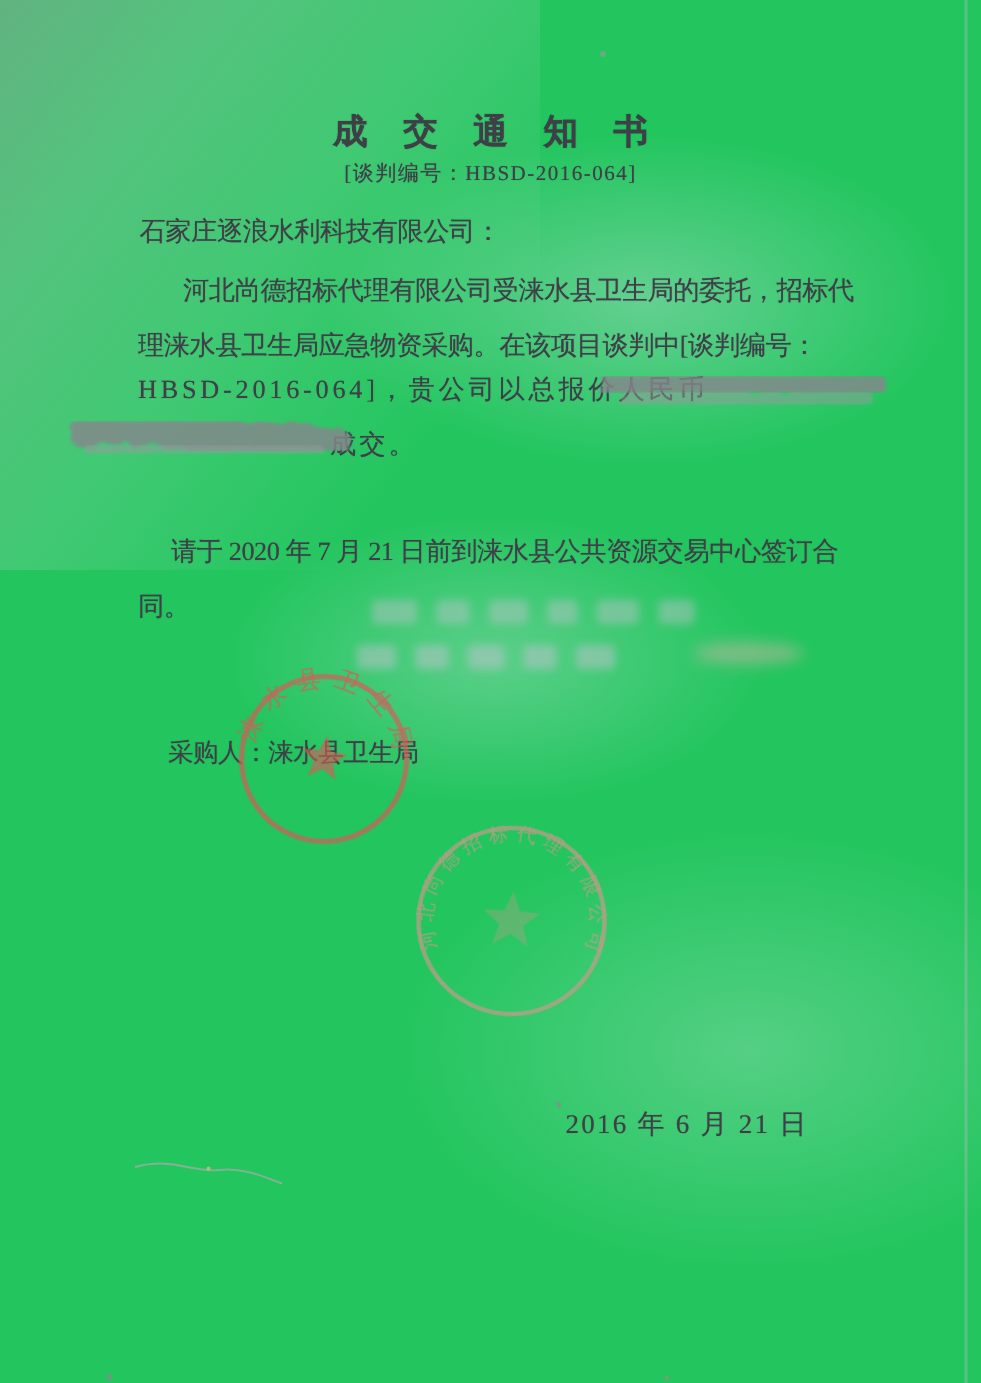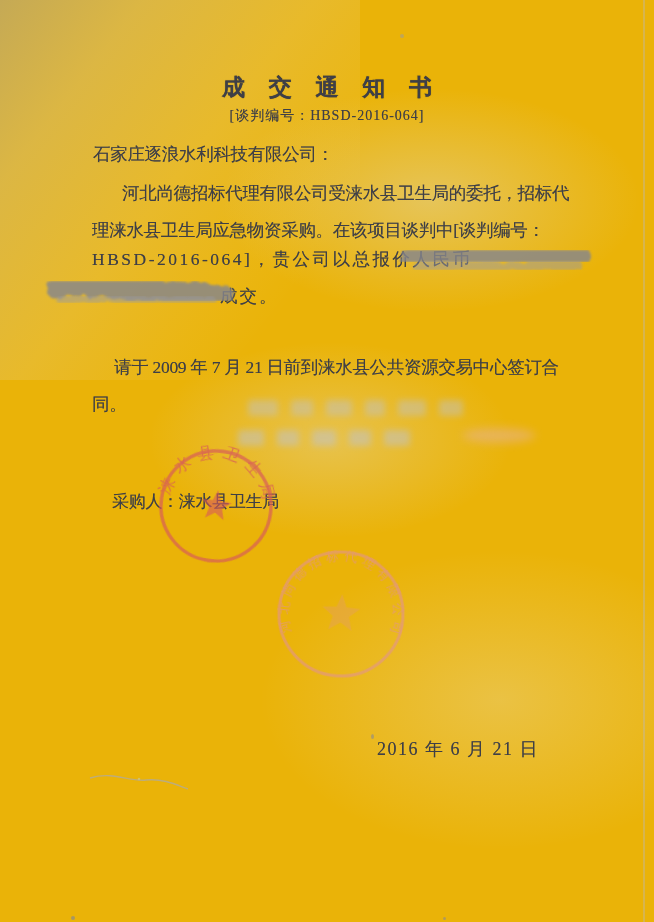--- a/index.html
+++ b/index.html
@@ -1,20 +1,20 @@
 <!DOCTYPE html>
 <html><head>
 <meta charset="utf-8">
 <style>
   html,body{margin:0;padding:0;background:#e9e9e9;}
   .page{
     position:relative;
     width:654px;height:922px;
     margin:0 auto;
-    background:#eab308;
+    background:#22c55e;
     overflow:hidden;
     font-family:"Liberation Serif","DejaVu Serif",serif;
     color:#3e3f47;
   }
   
   .corner-shade{
     position:absolute;left:0;top:0;width:360px;height:380px;
     background:linear-gradient(128deg,
       rgba(160,160,162,0.50) 0%,
       rgba(190,190,192,0.32) 22%,
@@ -77,21 +77,21 @@
   </svg>
 
   <div class="title">成 交 通 知 书</div>
   <div class="refno">[谈判编号：HBSD-2016-064]</div>
 
   <div class="txt" style="top:142px;left:93px;">石家庄逐浪水利科技有限公司：</div>
   <div class="txt" style="top:218px;left:92px;">理涞水县卫生局应急物资采购。在该项目谈判中[谈判编号：</div>
   <div class="txt" style="top:181px;left:122px;">河北尚德招标代理有限公司受涞水县卫生局的委托，招标代</div>
   <div class="txt" style="top:247px;left:92px;letter-spacing:2.5px;">HBSD-2016-064]，贵公司以总报价人民币</div>
   <div class="txt" style="top:284px;left:220px;letter-spacing:2px;">成交。</div>
-  <div class="txt" style="top:355px;left:114px;">请于 2009 年 7 月 21 日前到涞水县公共资源交易中心签订合</div>
+  <div class="txt" style="top:355px;left:114px;">请于 2020 年 7 月 21 日前到涞水县公共资源交易中心签订合</div>
   <div class="txt" style="top:392px;left:92px;">同。</div>
 
   <svg class="blob" style="left:396px;top:232px;" width="198" height="56" viewBox="0 0 198 56">
     <path d="M 14,27 C 40,15 72,31 102,23 C 132,16 162,31 184,25" fill="none" stroke="#86868c" stroke-width="22" stroke-linecap="round" opacity="0.82" filter="url(#rough)"></path>
     <path d="M 22,36 C 55,28 95,40 150,32 C 165,30 175,34 180,33" fill="none" stroke="#9a9aa0" stroke-width="11" stroke-linecap="round" opacity="0.5" filter="url(#rough)"></path>
   </svg>
 
   <svg class="blob" style="left:42px;top:264px;" width="194" height="56" viewBox="0 0 194 56">
     <path d="M 14,24 C 48,16 92,30 132,28 C 156,27 172,32 182,32" fill="none" stroke="#86868c" stroke-width="21" stroke-linecap="round" opacity="0.82" filter="url(#rough)"></path>
     <path d="M 20,36 C 60,30 110,40 168,36" fill="none" stroke="#9a9aa0" stroke-width="10" stroke-linecap="round" opacity="0.5" filter="url(#rough)"></path>

